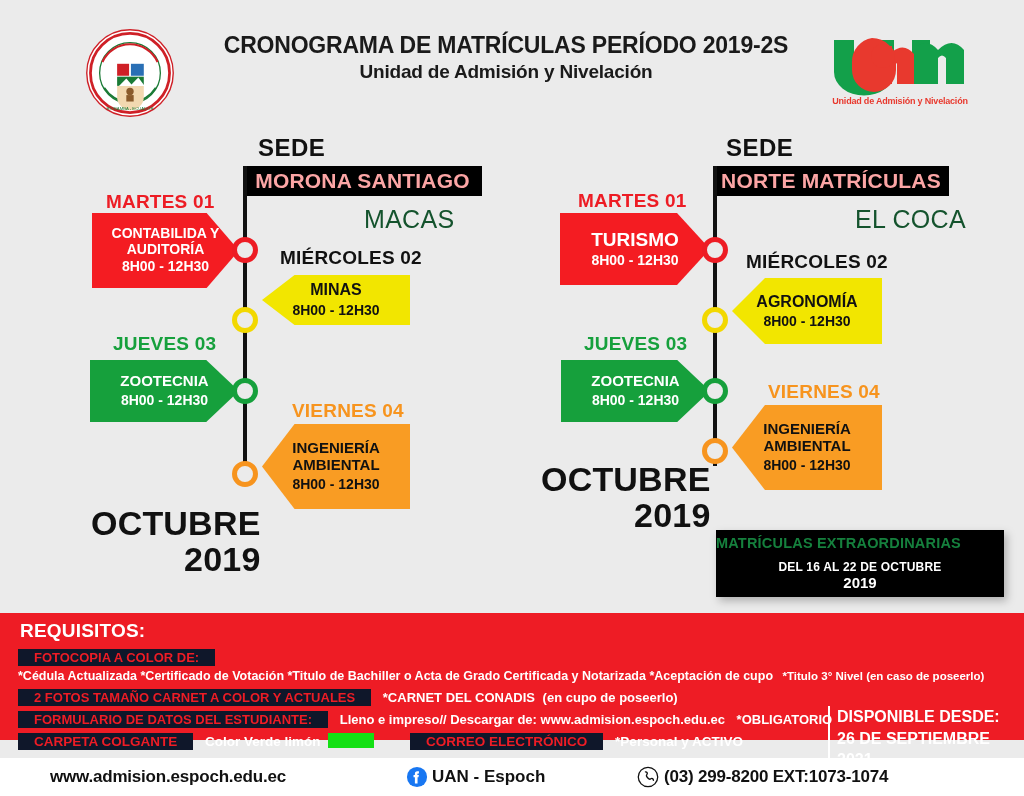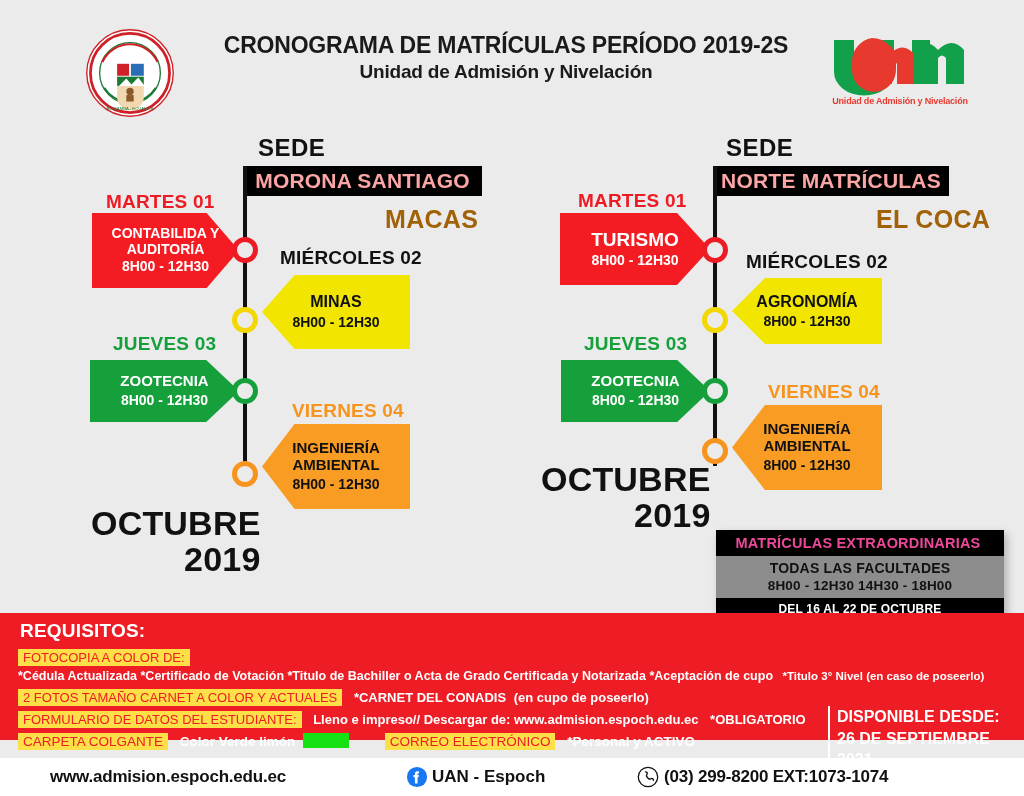--- a/index.html
+++ b/index.html
@@ -21,21 +21,21 @@
   .t3{font-size:19px;font-weight:bold;color:#1a1a1a;letter-spacing:-0.2px;line-height:1.25;margin-top:1px;}
 
   .uan-logo{position:absolute;left:820px;top:32px;width:160px;height:80px;}
   .uan-sub{position:absolute;left:820px;top:96px;width:160px;text-align:center;
            font-size:9px;font-weight:bold;color:#e8392e;letter-spacing:-0.2px;}
 
   
   .sede-label{position:absolute;font-size:24px;font-weight:bold;color:#111;letter-spacing:0.5px;}
   .sede-bar{position:absolute;background:#000;color:#fca5a5;font-size:21px;font-weight:bold;
             display:flex;align-items:center;justify-content:center;letter-spacing:0.2px;}
-  .city{position:absolute;font-size:25px;font-weight:bold;color:#a16207;letter-spacing:0.3px;margin-left:21px;}
+  .city{position:absolute;font-size:25px;font-weight:normal;color:#14532d;letter-spacing:0.3px;}
   .axis{position:absolute;width:4px;background:#111;}
   .dot{position:absolute;width:26px;height:26px;border-radius:50%;background:#ebebeb;box-sizing:border-box;}
   .dot.red{border:5px solid #ed1c24;}
   .dot.yellow{border:5px solid #f2d800;}
   .dot.green{border:5px solid #16a03c;}
   .dot.orange{border:5px solid #f7941e;}
 
   .daylabel{position:absolute;font-size:19px;font-weight:bold;letter-spacing:0.2px;}
   .daylabel.red{color:#ed1c24;}
   .daylabel.yellow{color:#111;}
@@ -55,33 +55,33 @@
   .chip.red{background:#f41c22;color:#fff;}
   .chip.yellow{background:#f2e600;color:#111;}
   .chip.green{background:#16a03c;color:#fff;}
   .chip.orange{background:#f99c23;color:#111;}
 
   .month{position:absolute;font-size:34px;font-weight:bold;color:#111;line-height:1.05;letter-spacing:0.2px;}
 
   
   .extra{position:absolute;left:716px;top:530px;width:288px;
          filter:drop-shadow(3px 4px 4px rgba(0,0,0,0.25));}
-  .extra-head{background:#000;color:#ec4899;font-size:14.5px;font-weight:bold;text-align:center;
+  .extra-head{background:#000;color:#15803d;font-size:14.5px;font-weight:bold;
               padding:5px 4px 5px 0;letter-spacing:0.2px;}
   .extra-mid{background:#8c8c8c;color:#111;text-align:center;padding:4px 0 5px 0;}
   .extra-mid .l1{font-size:14px;font-weight:bold;letter-spacing:0.2px;}
   .extra-mid .l2{font-size:13.5px;font-weight:bold;margin-top:2px;letter-spacing:0.2px;}
   .extra-foot{background:#000;color:#fff;text-align:center;padding:4px 0 6px 0;}
   .extra-foot .l1{font-size:12px;font-weight:bold;letter-spacing:0.2px;}
   .extra-foot .l2{font-size:15px;font-weight:bold;}
 
   
   .req{position:absolute;left:0;top:613px;width:1024px;height:127px;background:#ee1c25;color:#fff;}
   .req-title{position:absolute;left:20px;top:7px;font-size:19px;font-weight:bold;letter-spacing:0.2px;}
-  .hl{background:#fde047;color:#ee1c25;padding:1px 5px;display:inline-block;font-weight:normal;}
+  .hl{background:#0f172a;color:#ee1c25;padding:1px 16px;display:inline-block;font-weight:bold;}
   .rline{position:absolute;left:18px;white-space:nowrap;}
   .r1{top:36px;font-size:13px;}
   .r2{top:56px;font-size:12.5px;font-weight:bold;}
   .r3{top:76px;font-size:13px;font-weight:bold;}
   .r4{top:98px;font-size:13px;font-weight:bold;}
   .r5{top:120px;font-size:13.5px;font-weight:bold;}
   .small-note{font-size:11.5px;font-weight:bold;}
   .green-swatch{display:inline-block;width:46px;height:15px;background:#14e014;vertical-align:-2px;margin:0 4px;}
   .disp{position:absolute;left:828px;top:93px;font-size:16px;font-weight:bold;line-height:1.35;
         border-left:2px solid #fff;padding-left:7px;}
@@ -152,21 +152,21 @@
 
     <div class="daylabel red" style="left:106px;top:191px;">MARTES 01</div>
     <div class="chip left red" style="left:92px;top:213px;width:147px;height:75px;">
       <div class="line name" style="font-size:14px;">CONTABILIDA Y</div>
       <div class="line name" style="font-size:14px;">AUDITORÍA</div>
       <div class="line time" style="font-size:14px;margin-top:2px;">8H00 - 12H30</div>
     </div>
     <div class="dot red" style="left:232px;top:237px;"></div>
 
     <div class="daylabel yellow" style="left:280px;top:247px;">MIÉRCOLES 02</div>
-    <div class="chip right yellow" style="left:262px;top:275px;width:148px;height:74px;">
+    <div class="chip right yellow" style="left:262px;top:275px;width:148px;height:50px;">
       <div class="line name" style="font-size:16px;">MINAS</div>
       <div class="line time" style="font-size:14px;margin-top:4px;">8H00 - 12H30</div>
     </div>
     <div class="dot yellow" style="left:232px;top:307px;"></div>
 
     <div class="daylabel green" style="left:113px;top:333px;">JUEVES 03</div>
     <div class="chip left green" style="left:90px;top:360px;width:149px;height:62px;">
       <div class="line name" style="font-size:15px;">ZOOTECNIA</div>
       <div class="line time" style="font-size:14px;margin-top:3px;">8H00 - 12H30</div>
     </div>
@@ -223,24 +223,20 @@
     <div class="dot orange" style="left:702px;top:438px;"></div>
 
     <div class="month" style="left:541px;top:462px;">
       <div>OCTUBRE</div>
       <div style="text-align:right;">2019</div>
     </div>
   </div>
 
   <div class="extra">
     <div class="extra-head">MATRÍCULAS EXTRAORDINARIAS</div>
-    <div class="extra-mid">
-      <div class="l1">TODAS LAS FACULTADES</div>
-      <div class="l2">8H00 - 12H30     14H30 - 18H00</div>
-    </div>
     <div class="extra-foot">
       <div class="l1">DEL  16 AL 22  DE OCTUBRE</div>
       <div class="l2">2019</div>
     </div>
   </div>
 
   <div class="req">
     <div class="req-title">REQUISITOS:</div>
 
     <div class="rline r1">

